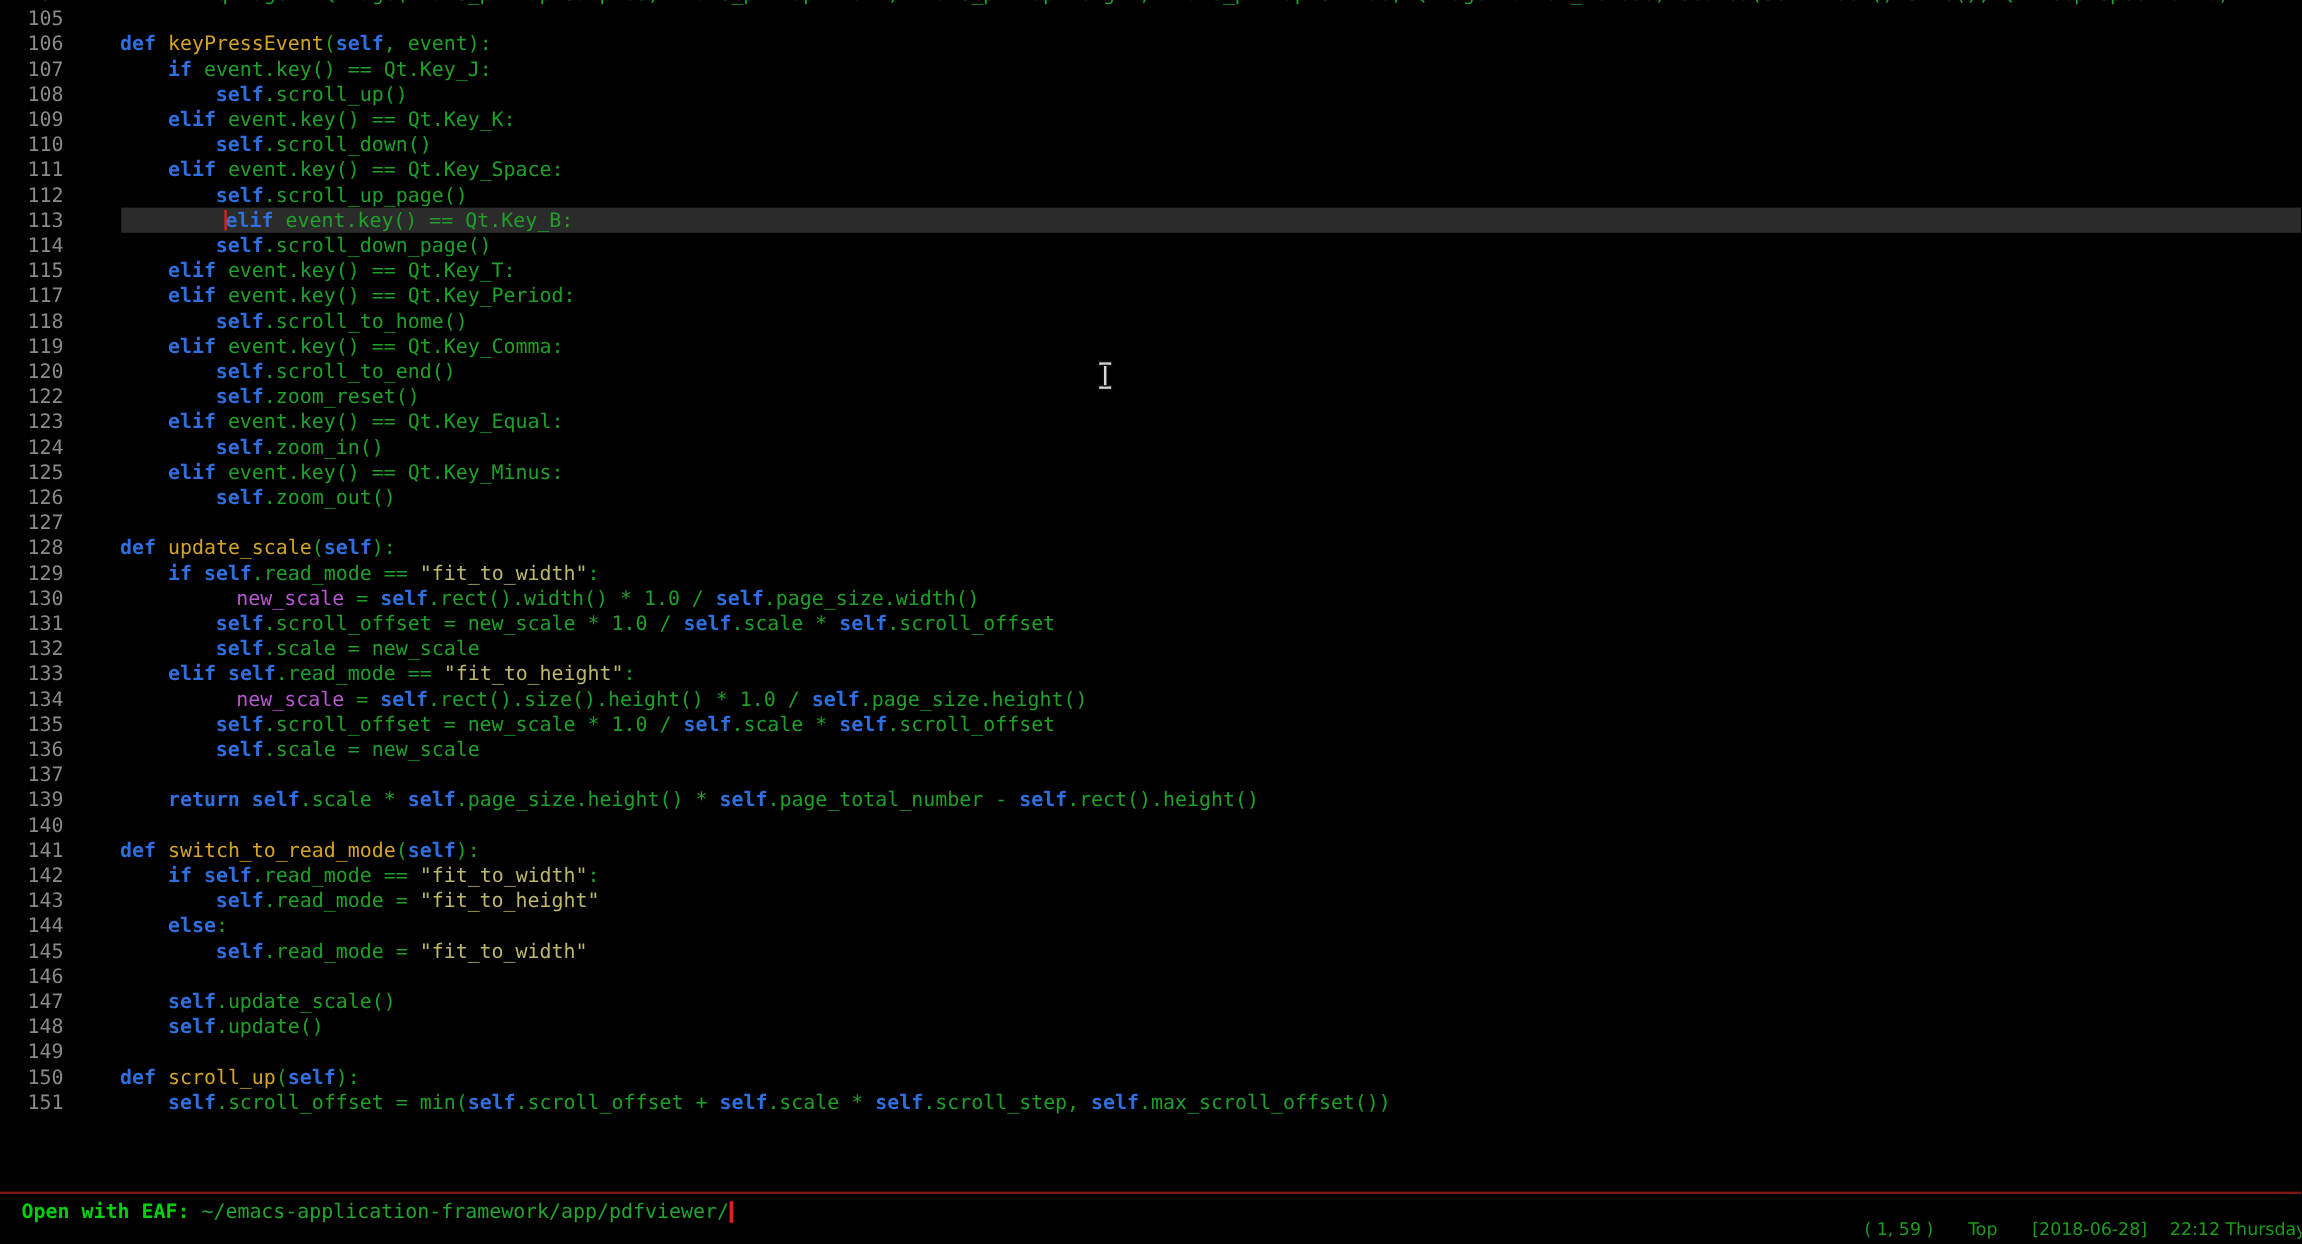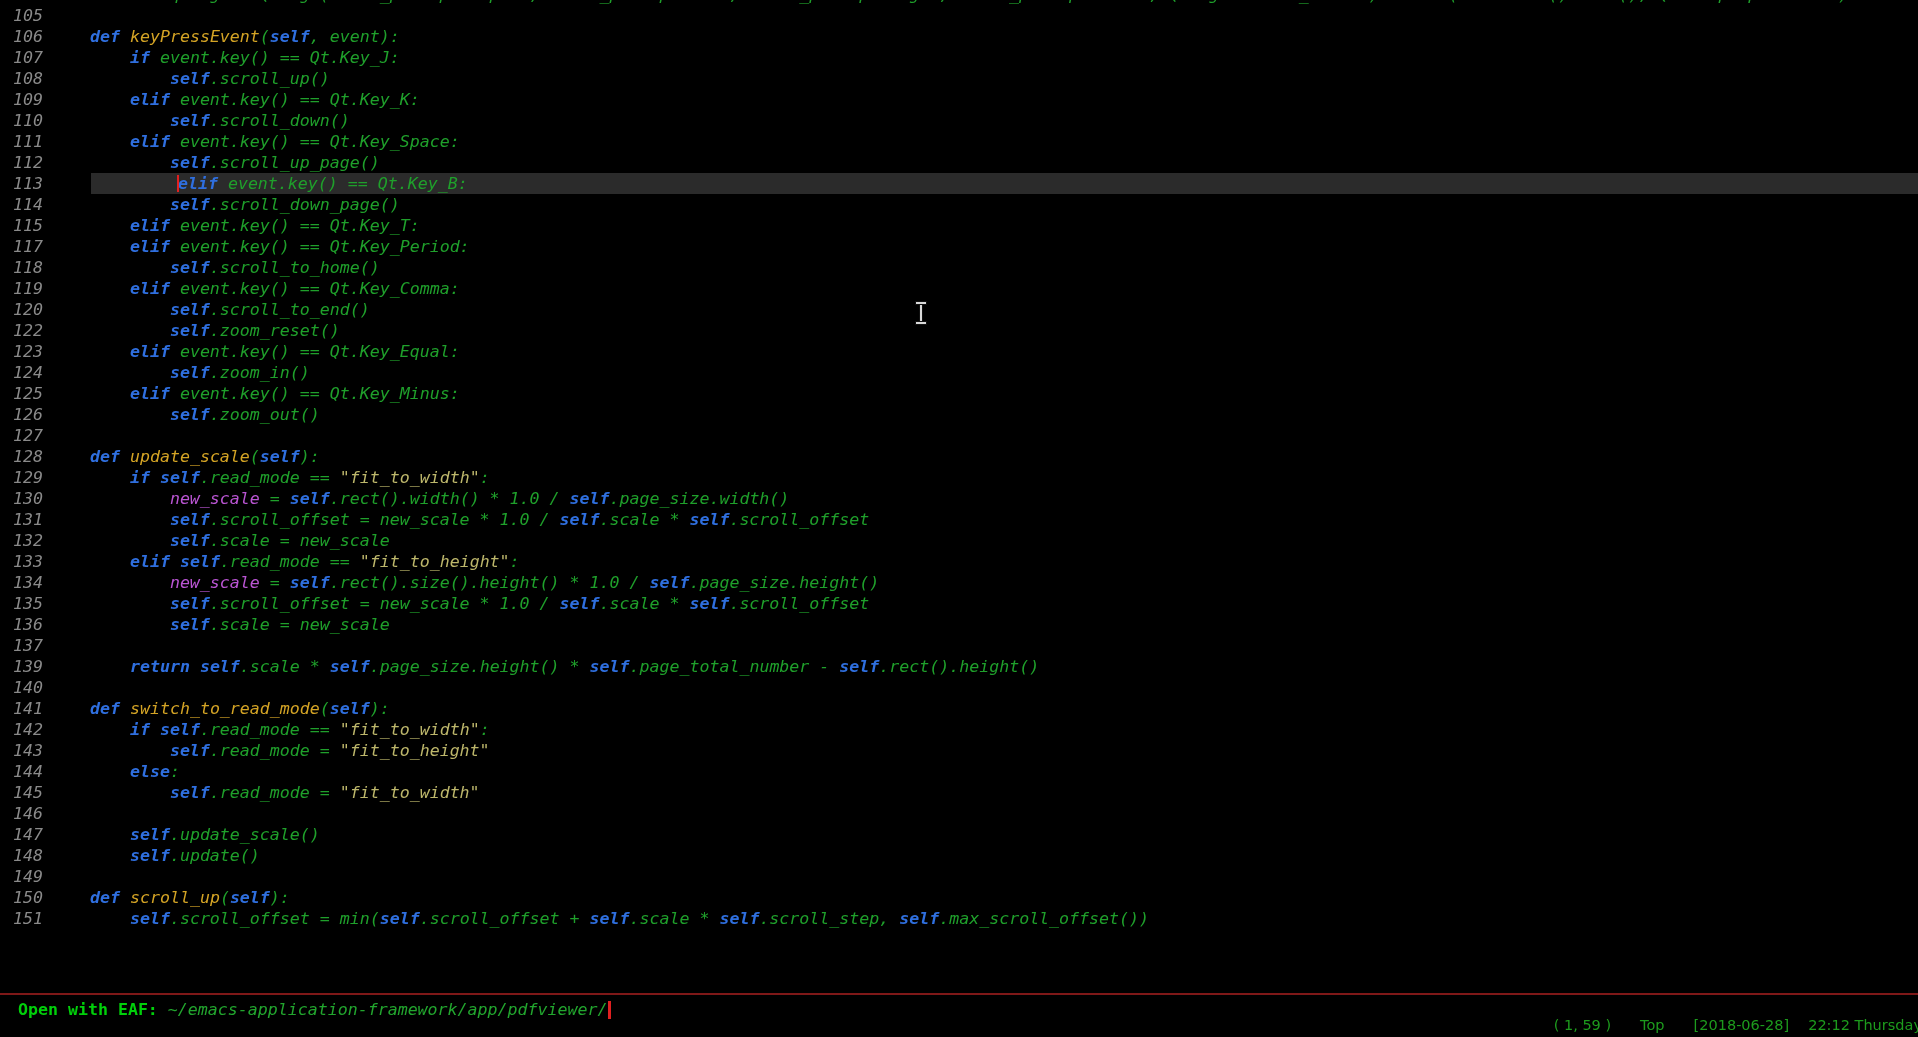--- a/index.html
+++ b/index.html
@@ -1,35 +1,35 @@
 <!DOCTYPE html>
 <html style="--background: #000000; --line-number: #8a8a8a; --code: #1fa02b; --keyword: #2f6fdf; --function-name: #d4a425; --string: #bdb76b; --variable: #ba55d3; --active-line-bg: #2b2b2b; --cursor: #e02020; --divider: #7e1818; --minibuffer-prompt: #00d00a; --minibuffer-input: #22a62e; --status-text: #1d9b1d;"><head>
 <meta charset="utf-8">
 <style>
   html,body{margin:0;padding:0;background:#000;width:1918px;height:1037px;overflow:hidden;}
   .frame{position:relative;width:1918px;height:1037px;background:var(--background,#000);
          font-family:"DejaVu Sans Mono",monospace;font-size:16.6px;line-height:21px;}
-  .code-area{position:absolute;top:0;left:4px;right:0;height:995px;overflow:hidden;font-style:italic;}
+  .code-area{position:absolute;top:0;left:14px;right:0;height:995px;overflow:hidden;}
   .row{display:flex;height:21px;white-space:pre;}
   .row.partial{margin-top:-16px;}
   .lnum{flex:0 0 39px;width:39px;padding-left:9px;box-sizing:border-box;
         color:var(--line-number,#8a8a8a);}
   .codewrap{flex:1;padding-left:7px;position:relative;min-height:21px;}
   .row.active .codewrap{background:var(--active-line-bg,#2b2b2b);margin-left:48px;}
   .code{position:relative;display:inline-block;white-space:pre;}
   .c-t{color:var(--code,#1fa02b);}
   .c-k{color:var(--keyword,#2f6fdf);font-weight:bold;}
   .c-f{color:var(--function-name,#d4a425);}
   .c-s{color:var(--string,#bdb76b);}
-  .c-v{color:var(--variable,#ba55d3);}
+  .c-v{color:var(--variable,#ba55d3);margin-left:17px;}
   .bar-cursor{position:absolute;top:2px;width:2px;height:17px;background:var(--cursor,#e02020);}
   .divider{position:absolute;top:993px;left:0;right:0;height:2px;background:var(--divider,#7e1818);}
   .echo{position:absolute;top:999px;left:0;height:21px;white-space:pre;}
   .echo .prompt{color:var(--minibuffer-prompt,#00d00a);font-weight:bold;padding-left:18px;}
-  .echo .path{color:var(--minibuffer-input,#22a62e);font-style:italic;}
+  .echo .path{color:var(--minibuffer-input,#22a62e);}
   .mini-cursor{display:inline-block;width:3px;height:18px;background:var(--cursor,#e02020);
                vertical-align:text-bottom;margin-left:1px;}
   .status{position:absolute;bottom:1px;right:-4px;white-space:pre;
           font-family:"DejaVu Sans",sans-serif;font-size:14.5px;
           color:var(--status-text,#1d9b1d);}
   .status span{margin-left:12px;}
   .status .seg{margin-right:0;}
   .status .gap{margin-right:17px;}
   .status .gap-sm{margin-right:7px;}
   .mouse{position:absolute;left:914px;top:300px;width:14px;height:26px;}

